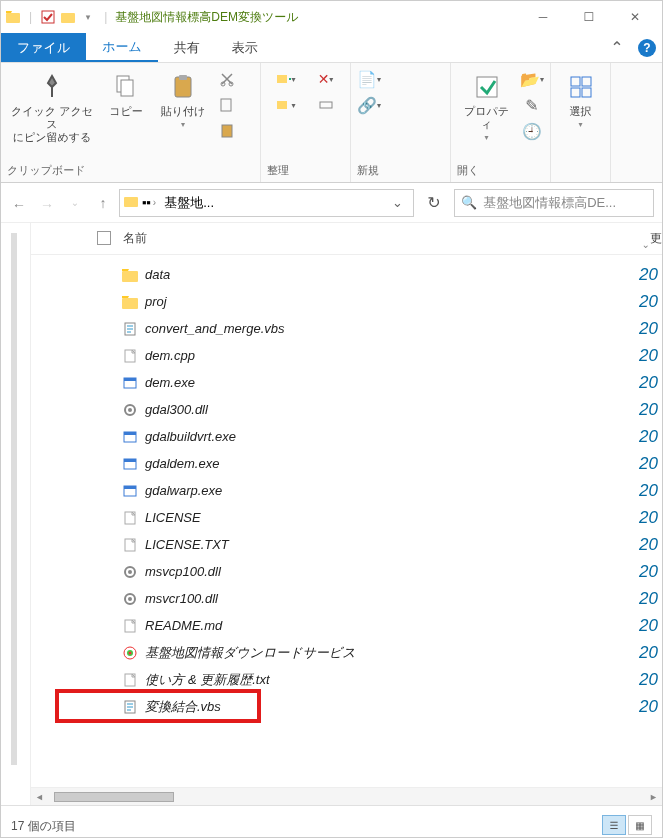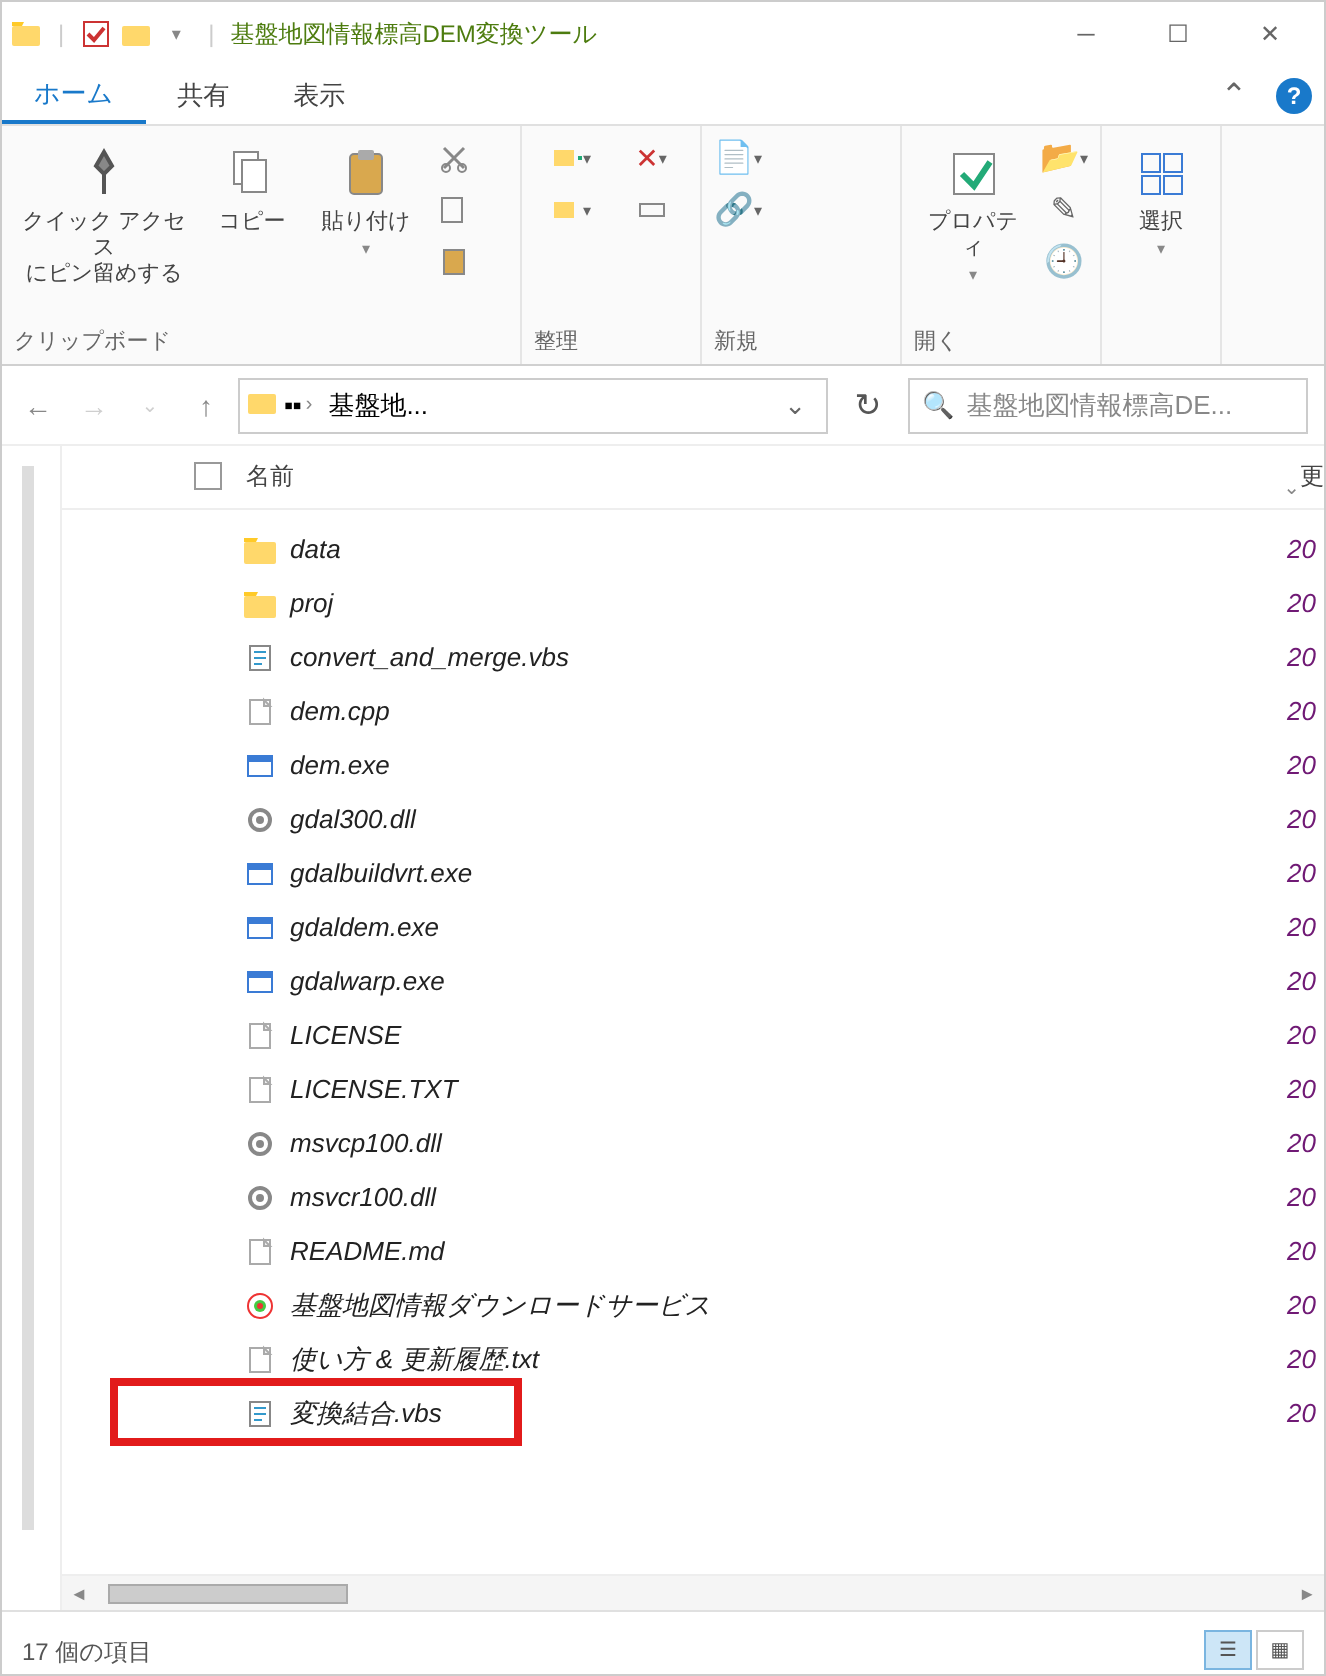--- a/index.html
+++ b/index.html
@@ -51,21 +51,21 @@
 .tree-strip { width: 30px; border-right: 1px solid #eee; position: relative; }
 .tree-strip::before { content: ""; position: absolute; left: 10px; top: 10px; bottom: 40px; width: 6px; background: linear-gradient(#ddd,#ddd); }
 .list-area { flex: 1; display: flex; flex-direction: column; overflow: hidden; }
 .col-headers { height: 32px; display: flex; align-items: center; border-bottom: 1px solid #eee; font-size: 12px; color: #444; padding-left: 56px; position: relative; }
 .col-headers .chk { position: absolute; left: 66px; top: 8px; width: 14px; height: 14px; border: 1px solid #999; }
 .col-headers .name-col { margin-left: 36px; }
 .col-headers .expand-chev { position: absolute; right: 12px; bottom: 4px; font-size: 10px; color: #888; }
 .file-list { flex: 1; overflow: hidden; padding-top: 6px; padding-left: 56px; font-style: italic; }
 .file-row { height: 27px; display: flex; align-items: center; font-size: 13px; color: #222; padding-left: 34px; gap: 6px; position: relative; }
 .file-row .ficon { width: 18px; height: 18px; display: inline-flex; align-items: center; justify-content: center; flex-shrink: 0; }
-.file-row .date-stub { position: absolute; right: 4px; color: #701a75; font-size: 13px; }
+.file-row .date-stub { position: absolute; right: 4px; color: #0369a1; font-size: 17px; }
 .highlight-box { border: 4px solid #e21b1b; position: absolute; }
 .hscroll { height: 18px; border-top: 1px solid #eee; background: #f5f5f5; display:flex; align-items:center; padding:0 4px; }
 .hscroll .thumb { width:120px; height:10px; background:#ccc; border:1px solid #aaa; margin-left:10px; }
 
 
 .statusbar { height: 30px; border-top: 1px solid #e0e0e0; display: flex; align-items: flex-end; padding: 0 10px; font-size: 12px; color: #555; }
 .statusbar .views { margin-left: auto; display: flex; gap: 2px; }
 .statusbar .view-btn { width: 24px; height: 20px; border: 1px solid #ccc; display: flex; align-items: center; justify-content: center; font-size: 10px; }
 .statusbar .view-btn.active { background: #cde6f7; border-color: #7ab5e0; }
 
@@ -101,20 +101,21 @@
   </div>
   <span class="tb-title">基盤地図情報標高DEM変換ツール</span>
   <div class="win-controls">
     <div class="win-btn">─</div>
     <div class="win-btn">☐</div>
     <div class="win-btn">✕</div>
   </div>
 </div>
 
 <div class="ribbon-tabs">
+  <div class="tab file">ファイル</div>
   <div class="tab active">ホーム</div>
   <div class="tab">共有</div>
   <div class="tab">表示</div>
   <div class="spacer"></div>
   <div class="collapse-btn">⌃</div>
   <div class="help-btn">
       <div class="help-circle">?</div>
     </div>
 </div>
 

